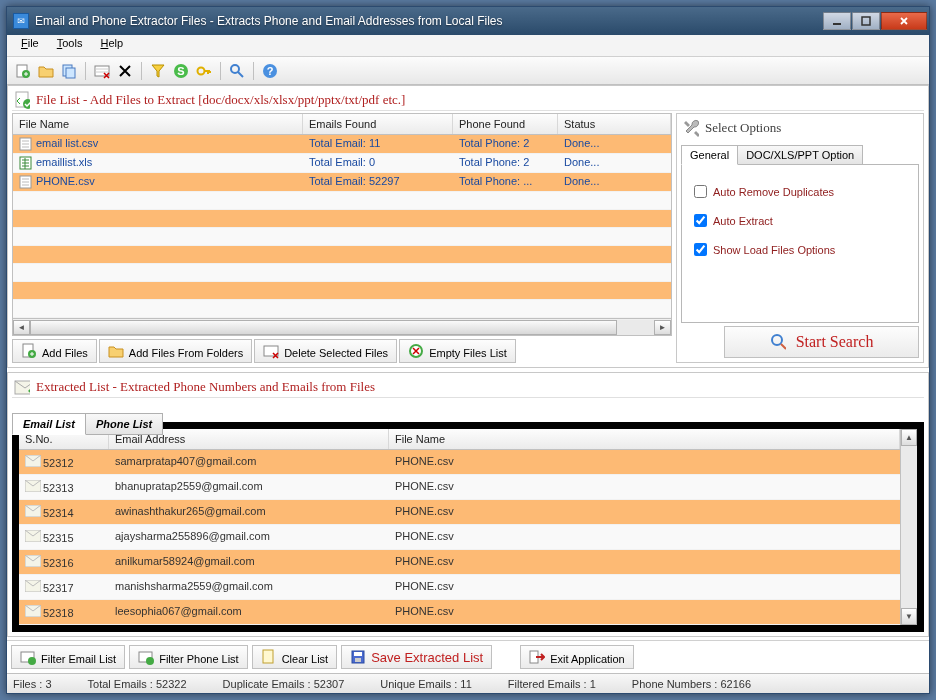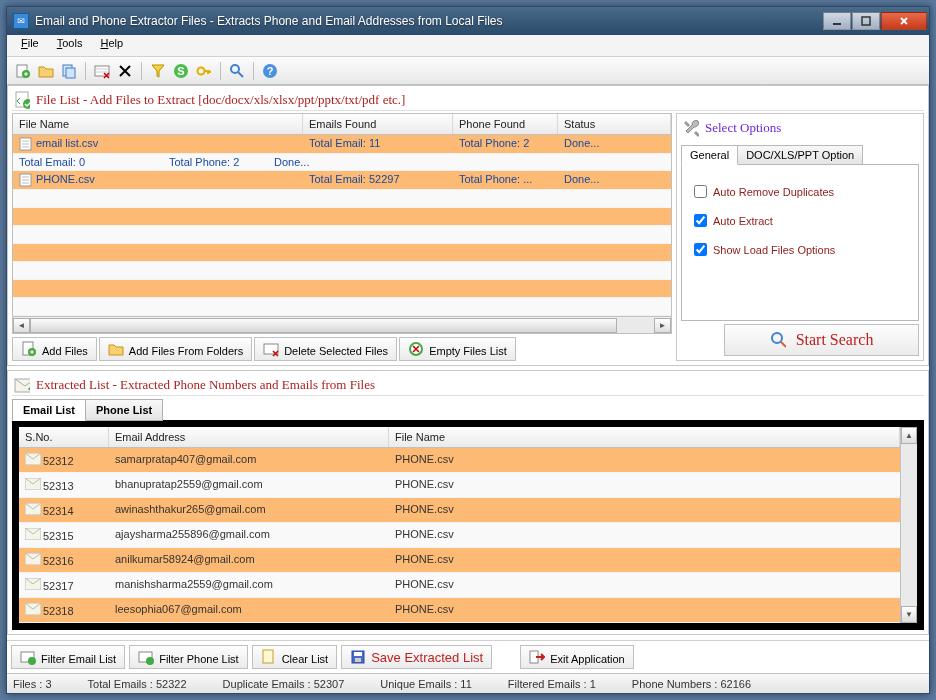--- a/index.html
+++ b/index.html
@@ -48,33 +48,33 @@
 
 .hscroll { height: 17px; background: #f0f0f0; border: 1px solid #c0c0c0; border-top: none; display: flex; align-items: center; }
 .hscroll .arrow { width: 17px; height: 15px; background: linear-gradient(to bottom,#fff,#ddd); border: 1px solid #b0b0b0; display: flex; align-items: center; justify-content: center; font-size: 8px; color: #555;}
 .hscroll .track { flex: 1; background: #eaeaea; position: relative; height: 15px; }
 .hscroll .thumb { position: absolute; left: 0; top: 0; height: 100%; width: 94%; background: linear-gradient(to bottom,#fafafa,#d8d8d8); border: 1px solid #b0b0b0;}
 
 .button-bar { display: flex; gap: 2px; padding: 3px 0 0 0; }
 .btn { background: linear-gradient(to bottom, #fdfdfd, #ebebeb); border: 1px solid #c0c0c0; padding: 3px 8px; display: flex; align-items: flex-end; gap: 5px; cursor: pointer; }
 
 .opt-header { display: flex; align-items: center; gap: 6px; padding: 2px 2px 8px 2px; }
-.opt-header .title { color: #6d28d9; font-family: Verdana; font-size: 13px; }
+.opt-header .title { color: #404040; font-family: Verdana; font-size: 13px; }
 
 .tabs { display: flex; }
 .tab { padding: 3px 8px; border: 1px solid #b8b8b8; background: linear-gradient(to bottom,#f8f8f8,#e4e4e4); margin-right: -1px; position: relative; top: 1px; }
 .tab.active { background: #fff; border-bottom: 1px solid #fff; z-index: 2; }
 .tab-content { border: 1px solid #b8b8b8; padding: 12px 8px; flex: 1; }
 .opt-row { display: flex; align-items: center; gap: 6px; color: #902020; padding: 8px 4px; }
 .opt-row input { width: 13px; height: 13px; }
 
 .start-search { border: 1px solid #c0c0c0; margin-top: 3px; padding: 6px; display: flex; align-items: center; justify-content: center; gap: 10px; background: linear-gradient(to bottom,#fdfdfd,#ebebeb); margin-left: 43px;}
 .start-search .label { color: #c02020; font-family: Verdana; font-size: 16px; }
 .ext-tabs { display: flex; margin-top: 2px; }
-.ext-tab { padding: 4px 10px; border: 1px solid #b0b0b0; background: linear-gradient(to bottom,#f8f8f8,#e4e4e4); font-weight: bold; margin-right: -1px; position: relative; top: 1px;}
+.ext-tab { padding: 4px 10px; border: 1px solid #b0b0b0; background: linear-gradient(to bottom,#f8f8f8,#e4e4e4); font-weight: bold; margin-right: -1px; position: relative; top: 13px; font-style: italic;}
 .ext-tab.active { background: #fff; border-bottom: 1px solid #fff; z-index: 2; }
 .ext-grid-wrap { flex: 1; border: 7px solid #000000; display: flex; }
 .ext-grid { flex: 1; }
 .ext-grid .grid-row > div { color: #333; padding: 5px 6px; }
 .ext-grid .grid-row .mailicon { width: 18px; display: inline-block; }
 .vscroll { width: 17px; background: #f0f0f0; border-left: 1px solid #c0c0c0; display: flex; flex-direction: column; }
 .vscroll .arrow { height: 17px; background: linear-gradient(to bottom,#fff,#ddd); border: 1px solid #b0b0b0; display: flex; align-items: center; justify-content: center; font-size: 8px; color: #555;}
 .vscroll .track { flex: 1; background: #eaeaea; }
 
 .bottom-bar { display: flex; gap: 4px; padding: 4px; border-top: 1px solid #d0d0d0; align-items: center; }
@@ -210,20 +210,24 @@
                 <div class="grid-row">
                   <div style="width:290px"><span class="fileicon"><svg width="14" height="14">
                         <rect x="1" y="1" width="11" height="12" fill="#fff" stroke="#999"></rect>
                         <path d="M3 4h7M3 7h7M3 10h7" stroke="#bbb"></path>
                       </svg></span><span>email list.csv</span></div>
                   <div style="width:150px">Total Email: 11</div>
                   <div style="width:105px">Total Phone: 2</div>
                   <div style="flex:1">Done...</div>
                 </div>
                 <div class="grid-row">
+                  <div style="width:290px"><span class="fileicon"><svg width="14" height="14">
+                        <rect x="1" y="1" width="11" height="12" fill="#fff" stroke="#3a8a3a"></rect>
+                        <path d="M3 4h7M3 7h7M3 10h7M6 2v11" stroke="#3a8a3a"></path>
+                      </svg></span><span>emaillist.xls</span></div>
                   <div style="width:150px">Total Email: 0</div>
                   <div style="width:105px">Total Phone: 2</div>
                   <div style="flex:1">Done...</div>
                 </div>
                 <div class="grid-row">
                   <div style="width:290px"><span class="fileicon"><svg width="14" height="14">
                         <rect x="1" y="1" width="11" height="12" fill="#fff" stroke="#999"></rect>
                         <path d="M3 4h7M3 7h7M3 10h7" stroke="#bbb"></path>
                       </svg></span><span>PHONE.csv</span></div>
                   <div style="width:150px">Total Email: 52297</div>

